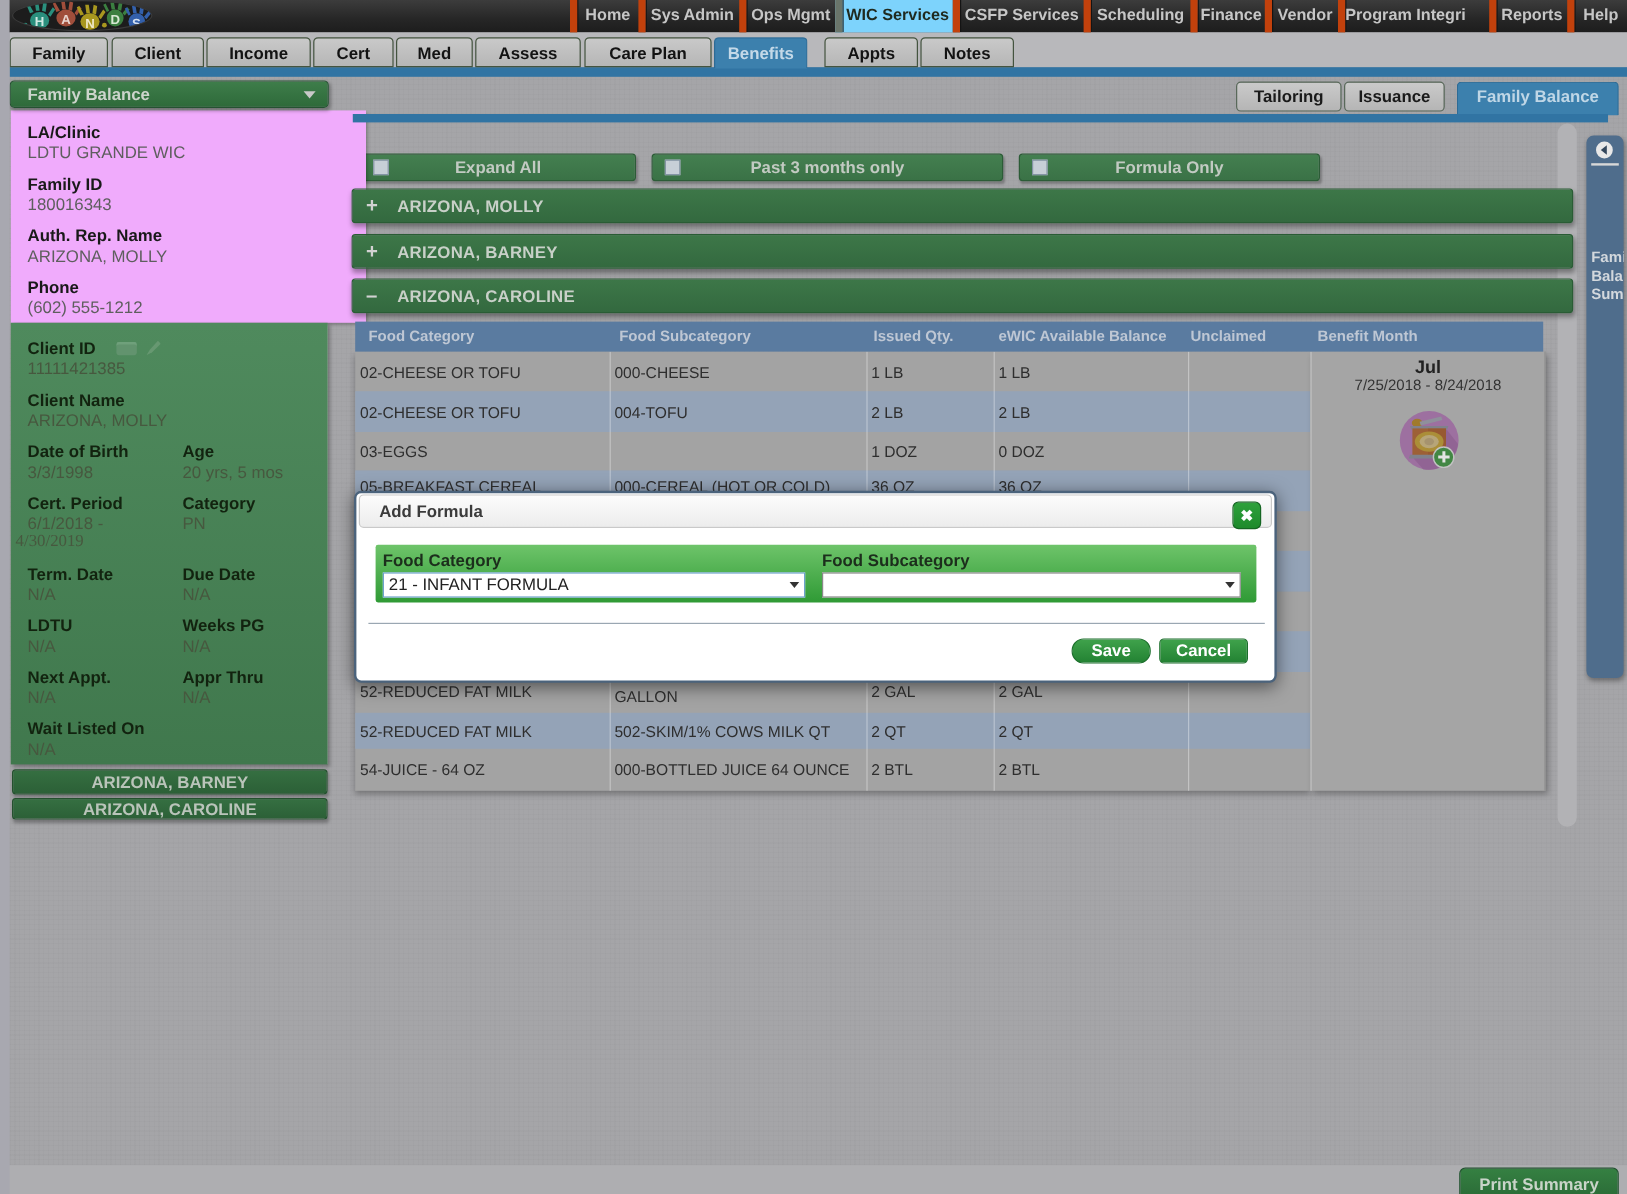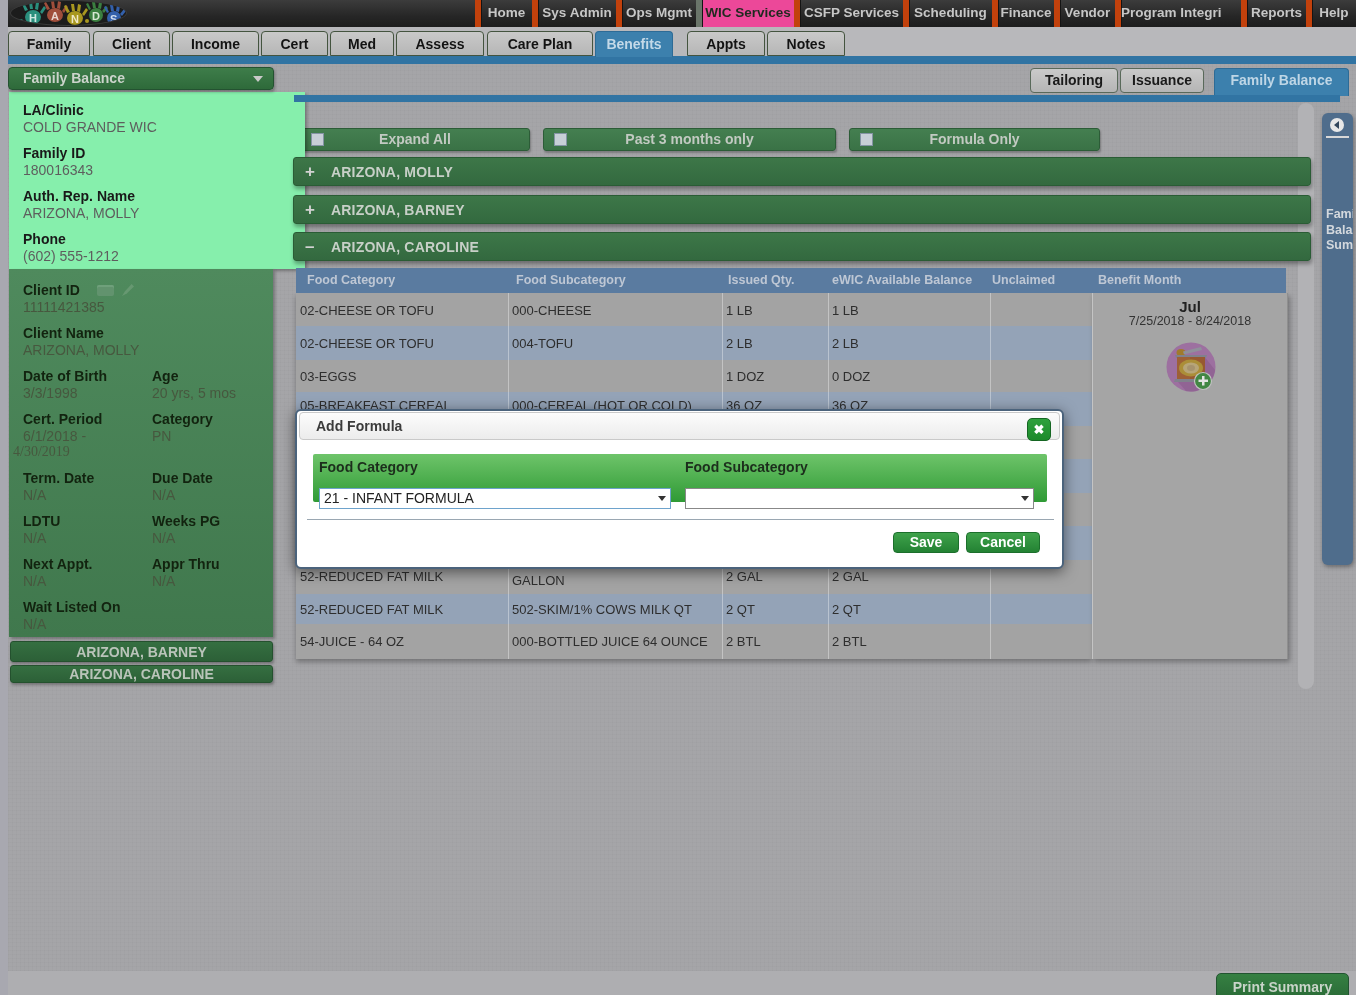--- a/index.html
+++ b/index.html
@@ -4,32 +4,32 @@
 <style>
 * { margin:0; padding:0; box-sizing:border-box; }
 html,body { width:1356px; height:995px; overflow:hidden; }
 body { font-family:"Liberation Sans", sans-serif; background-color:#a5a5a8; background-image:repeating-linear-gradient(0deg, rgba(0,0,0,0.016) 0 1px, transparent 1px 4px), repeating-linear-gradient(90deg, rgba(0,0,0,0.016) 0 1px, transparent 1px 4px); position:relative; }
 .abs { position:absolute; }
 
 #navbar { left:0; top:0; width:1356px; height:27px; background:linear-gradient(#3c3c3c,#262626 60%,#1d1d1d); }
 #leftstrip { left:0; top:0; width:8px; height:995px; background:#a8a8b0; z-index:5; }
 #botstrip { left:0; top:971px; width:1356px; height:24px; background:#aeaeb1; z-index:4; }
 .navitem { position:absolute; top:0; height:27px; line-height:26px; color:#c6c6c6; font-size:13.5px; font-weight:bold; text-align:center; white-space:nowrap; border-left:6px solid #c2410c; box-shadow:inset 1px 0 0 #141414; overflow:hidden; }
-.navactive { background:#ec4899; color:#1f2a1f; border-left-color:#6a756a; }
+.navactive { background:#7dd3fc; color:#1f2a1f; border-left-color:#6a756a; }
 
 #logo { left:10px; top:0px; width:117px; height:26px; background:#1c1c1c; border-radius:50%/50%; border:1px solid #3a3a3a; overflow:hidden; }
 
 #tabrow { left:8px; top:27px; width:1348px; height:29px; background:#b8b8bb; }
 .tab { position:absolute; top:31px; height:25px; line-height:24px; text-align:center; font-size:14px; font-weight:bold; color:#131313; background:linear-gradient(#c9c9c9,#b6b6b6); border:1px solid #44543f; border-radius:4px 4px 0 0; z-index:2; }
 .tabsel { background:#3c80ad; color:#c4d9e8; border-color:#2d6b96; border-bottom:none; height:26px; }
 #bluestrip { left:8px; top:56px; width:1348px; height:8px; background:#3174a3; }
 
 #fbhead { left:8px; top:67px; width:266px; height:23px; background:linear-gradient(#3e7d4a,#2e6a3a); border:1px solid #245231; border-radius:4px; color:#ccd4cc; font-size:14px; font-weight:bold; line-height:21px; padding-left:14px; box-shadow:1px 2px 3px rgba(0,0,0,0.3); }
 #fbhead .caret { position:absolute; right:10px; top:8px; width:0; height:0; border-left:5px solid transparent; border-right:5px solid transparent; border-top:6px solid #c9c9c9; }
-#sbgray { left:9px; top:92px; width:296px; height:177px; background:#86efac; box-shadow:2px 2px 3px rgba(0,0,0,0.3); }
+#sbgray { left:9px; top:92px; width:296px; height:177px; background:#f0abfc; box-shadow:2px 2px 3px rgba(0,0,0,0.3); }
 #sbgreen { left:9px; top:269px; width:264px; height:368px; background:linear-gradient(#4f8a5d,#40784d); box-shadow:2px 2px 3px rgba(0,0,0,0.3); }
 .lbl { position:absolute; font-size:14px; font-weight:bold; color:#191919; white-space:nowrap; }
 .val { position:absolute; font-size:14px; color:#5e5e5e; white-space:nowrap; }
 .glbl { position:absolute; font-size:14px; font-weight:bold; color:#12230f; white-space:nowrap; }
 .gval { position:absolute; font-size:14px; color:#47583f; white-space:nowrap; }
 .sbbar { position:absolute; left:10px; width:263px; background:linear-gradient(#356f41,#2c6037); border:1px solid #24512e; border-radius:3px; color:#bac4ba; font-size:14px; font-weight:bold; text-align:center; box-shadow:1px 2px 3px rgba(0,0,0,0.3); }
 
 .stab { position:absolute; top:68px; height:25px; line-height:23px; text-align:center; font-size:14px; font-weight:bold; color:#1a1a1a; background:linear-gradient(#cacaca,#b5b5b5); border:1px solid #59695a; border-radius:4px; }
 .stabsel { background:#3c80ad; color:#bfd6e6; border-color:#2d6b96; border-bottom:none; border-radius:4px 4px 0 0; height:28px; }
 #blueunder { left:294px; top:95px; width:1046px; height:7px; background:#3174a3; }
@@ -58,21 +58,21 @@
 #sumpanel { left:1322px; top:113px; width:31px; height:452px; background:#4f6d8c; border-radius:6px; box-shadow:1px 2px 4px rgba(0,0,0,0.35); overflow:hidden; z-index:3; }
 
 #printbtn { left:1216px; top:973px; width:133px; height:30px; background:linear-gradient(#358042,#296835); border:1px solid #225430; border-radius:5px; color:#c9d4c9; font-size:14px; font-weight:bold; text-align:center; line-height:26px; z-index:6; }
 
 #modal { left:295px; top:409px; width:769px; height:160px; background:#ffffff; border:2px solid #4b637c; border-radius:6px; box-shadow:0 3px 14px rgba(0,0,0,0.5); z-index:10; }
 #mhead { position:absolute; left:2px; top:1px; width:761px; height:28px; background:linear-gradient(#fcfcfc,#ececec); border:1px solid #c9c9c9; border-radius:4px; }
 #mtitle { position:absolute; left:16px; top:5px; font-size:14px; font-weight:bold; color:#3b3b3b; }
 #mx { position:absolute; right:8px; top:5px; width:24px; height:23px; background:linear-gradient(#2ea13c,#1d8a2b); border:1px solid #156622; border-radius:5px; color:#ffffff; font-size:13px; font-weight:bold; text-align:center; line-height:21px; }
 #mband { position:absolute; left:16px; top:43px; width:734px; height:48px; background:linear-gradient(#6ec46a,#2f9a35); border-radius:2px; }
 .mlbl { position:absolute; top:5px; font-size:14px; font-weight:bold; color:#1c2e1c; }
-.msel { position:absolute; top:34px; height:21px; background:#ffffff; border:1px solid #888888; font-size:14px; color:#222; line-height:19px; padding-left:4px; }
+.msel { position:absolute; top:23px; height:21px; background:#ffffff; border:1px solid #888888; font-size:14px; color:#222; line-height:19px; padding-left:4px; }
 .msel .arr { position:absolute; right:4px; top:7px; width:0; height:0; border-left:4px solid transparent; border-right:4px solid transparent; border-top:5px solid #333; }
 #msep { position:absolute; left:10px; top:108px; width:747px; height:1px; background:#9aa7b2; }
 .mbtn { position:absolute; top:121px; height:21px; background:linear-gradient(#3fa24b,#238233); border:1px solid #1c6f2c; border-radius:4px; color:#fff; font-size:14px; font-weight:bold; text-align:center; line-height:19px; }
 </style>
 </head>
 <body>
 <div class="abs" id="botstrip"></div>
 <div class="abs" id="navbar"></div>
 <div class="abs" id="leftstrip"></div>
 <div class="abs" id="logo">
@@ -146,21 +146,21 @@
     <span class="pm">+</span>
     <span class="nm">ARIZONA, BARNEY</span>
   </div>
 <div class="acc" style="top:232px;">
     <span class="pm">–</span>
     <span class="nm">ARIZONA, CAROLINE</span>
   </div>
 
 <div class="abs" id="sbgray">
   <span class="lbl" style="left:14px; top:10px;">LA/Clinic</span>
-  <span class="val" style="left:14px; top:27px;">COLD GRANDE WIC</span>
+  <span class="val" style="left:14px; top:27px;">LDTU GRANDE WIC</span>
   <span class="lbl" style="left:14px; top:53px;">Family ID</span>
   <span class="val" style="left:14px; top:70px;">180016343</span>
   <span class="lbl" style="left:14px; top:96px;">Auth. Rep. Name</span>
   <span class="val" style="left:14px; top:113px;">ARIZONA, MOLLY</span>
   <span class="lbl" style="left:14px; top:139px;">Phone</span>
   <span class="val" style="left:14px; top:156px;">(602) 555-1212</span>
 </div>
 <div class="abs" id="sbgreen">
   <span class="glbl" style="left:14px; top:13px;">Client ID</span>
   <span style="position:absolute; left:88px; top:16px; width:17px; height:11px; background:#62936e; border-radius:2px; box-shadow:inset 0 2px 0 #6fa07b;"></span>
@@ -294,15 +294,15 @@
     </div>
   <div id="mband">
     <span class="mlbl" style="left:6px;">Food Category</span>
     <span class="mlbl" style="left:372px;">Food Subcategory</span>
     <div class="msel" style="left:6px; width:352px; border-color:#6ea3cc;">21 - INFANT FORMULA<span class="arr"></span></div>
     <div class="msel" style="left:372px; width:349px;">
         <span class="arr"></span>
       </div>
   </div>
   <div id="msep"></div>
-  <div class="mbtn" style="left:596px; width:66px;">Save</div>
+  <div class="mbtn" style="left:596px; width:66px;border-radius:10px;">Save</div>
   <div class="mbtn" style="left:669px; width:74px;">Cancel</div>
 </div>
 
 </body></html>

